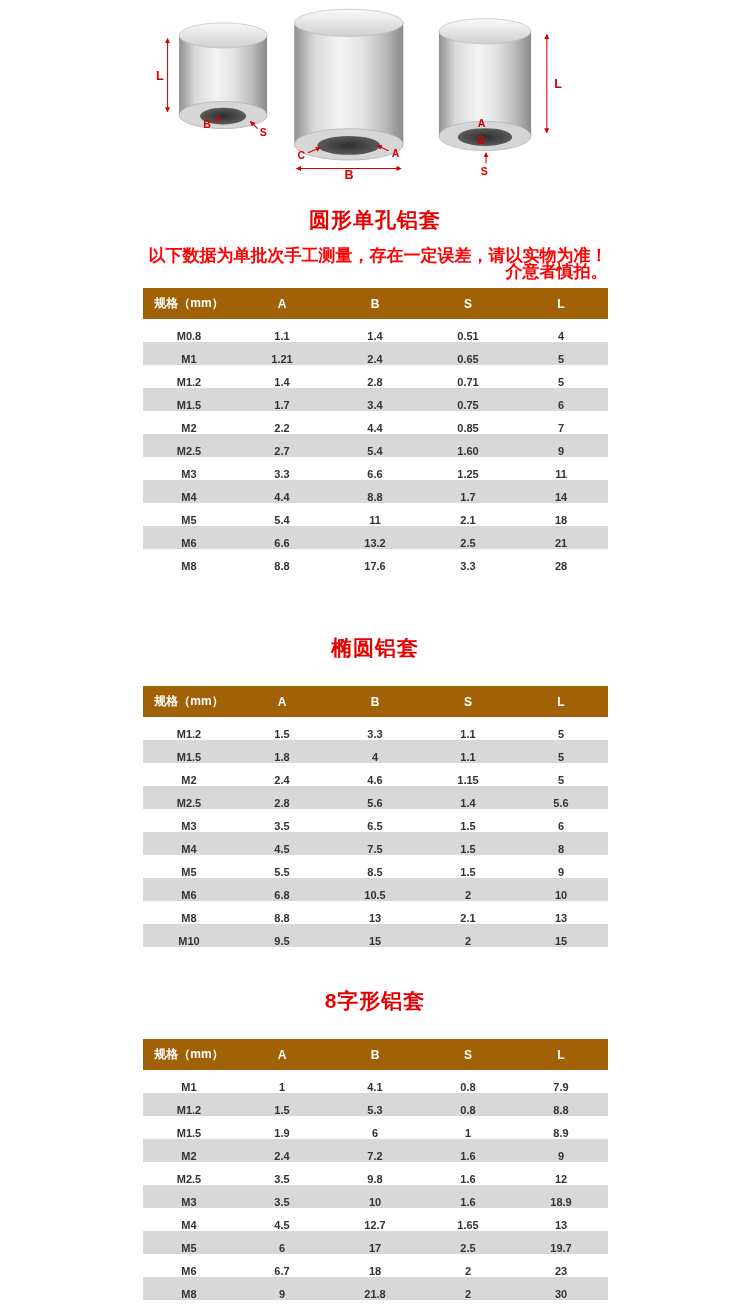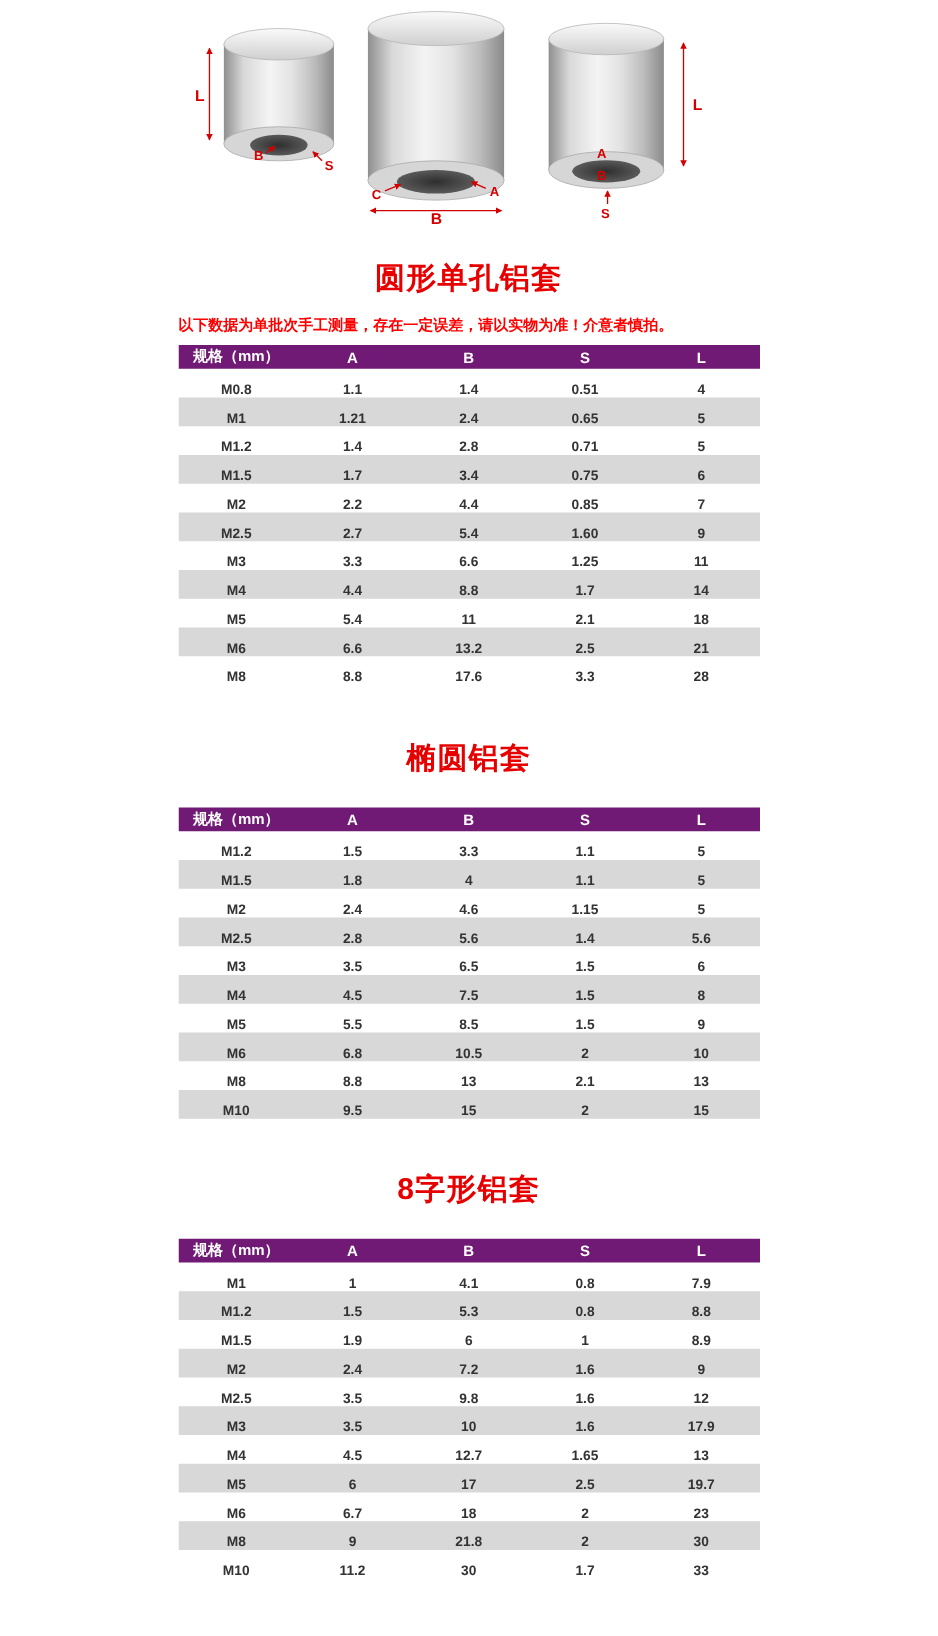--- a/index.html
+++ b/index.html
@@ -7,38 +7,38 @@
   body {
     width:750px; height:1309px; overflow:hidden;
     font-family:"Liberation Sans","DejaVu Sans",sans-serif;
     color:#333;
   }
   .page { width:750px; height:1309px; background:#fff; }
 
   .hero { display:flex; justify-content:center; padding-top:4px; }
 
   .section-title {
-    text-align:center; color:#e60000; font-size:24px; font-weight:bold;
+    text-align:center; color:#e60000; font-size:21px; font-weight:bold;
     letter-spacing:1px;
   }
   .title-1 { margin-top:26px; }
-  .title-2 { margin-top:42px; }
+  .title-2 { margin-top:62px; }
   .title-3 { margin-top:40px; }
 
   .note {
     width:465px; margin:14px auto 0 auto;
-    color:#ff0000; font-size:12px; font-weight:bold; line-height:16px;
+    color:#ff0000; font-size:17px; font-weight:bold; line-height:16px;text-align:right;
   }
 
   .spec-table { width:465px; margin:0 auto; }
   .mt-after-note { margin-top:8px; }
   .mt-after-title { margin-top:24px; }
 
   .thead {
-    display:flex; background:#701a75; color:#fff; height:19px;
+    display:flex; background:#a16207; color:#fff; height:31px;
     align-items:center;
   }
   .th { flex:1; text-align:center; font-size:12px; font-weight:bold; }
 
   .tr { display:flex; height:23px; align-items:flex-end; }
   .tbody > div:nth-of-type(even) { background:#d8d8d8; }
   .td { flex:1; text-align:center; font-size:11px; font-weight:bold; color:#333; }
 
   .dim-text { fill:#d40000; font-size:12px; font-weight:bold; }
   .dim-text-sm { fill:#d40000; font-size:10px; font-weight:bold; }
@@ -362,21 +362,21 @@
           <div class="td">9.8</div>
           <div class="td">1.6</div>
           <div class="td">12</div>
         </div>
 
         <div class="tr">
           <div class="td">M3</div>
           <div class="td">3.5</div>
           <div class="td">10</div>
           <div class="td">1.6</div>
-          <div class="td">17.9</div>
+          <div class="td">18.9</div>
         </div>
 
         <div class="tr">
           <div class="td">M4</div>
           <div class="td">4.5</div>
           <div class="td">12.7</div>
           <div class="td">1.65</div>
           <div class="td">13</div>
         </div>
 

